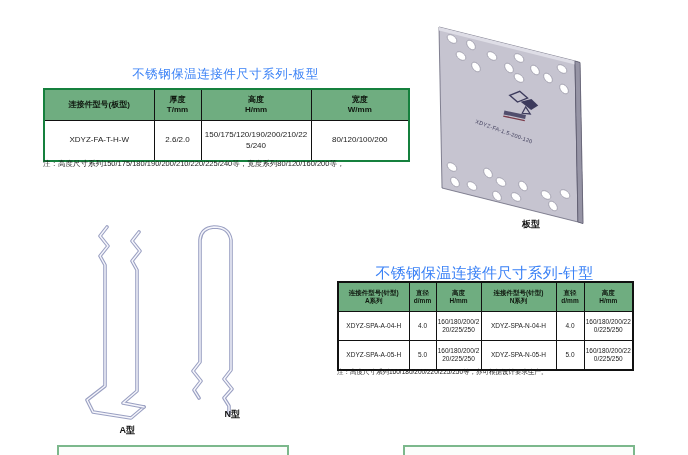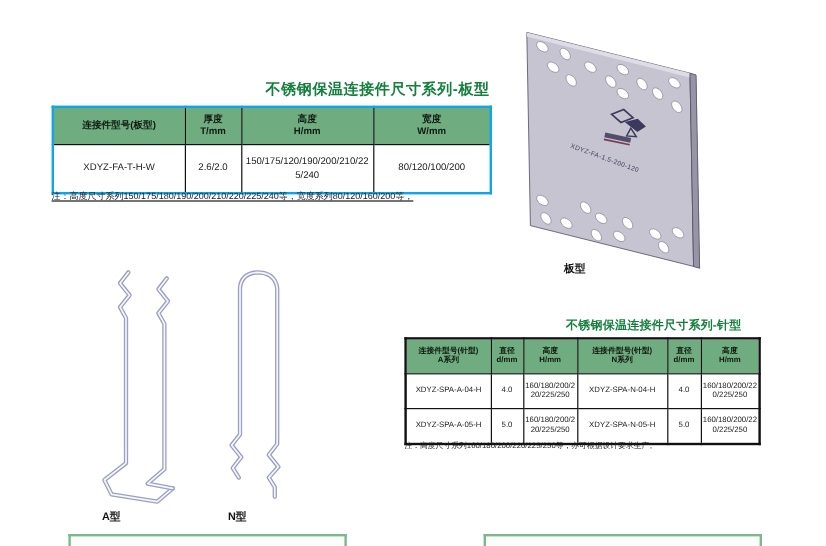--- a/index.html
+++ b/index.html
@@ -1,46 +1,46 @@
 <!DOCTYPE html>
 <html><head>
 <meta charset="utf-8">
 <style>
   html,body{margin:0;padding:0;background:#ffffff;}
   .page{position:relative;width:688px;height:455px;background:#ffffff;overflow:hidden;
         font-family:"Liberation Sans","DejaVu Sans",sans-serif;color:#222;}
 
   
-  .sec-title{position:absolute;font-weight:bold;color:#15803d;text-align:right;}
+  .sec-title{position:absolute;font-weight:normal;color:#3b82f6;text-align:center;}
   .title-plate{left:43px;top:66px;width:365px;font-size:12.5px;letter-spacing:.5px;}
-  .title-pin{left:323px;top:264px;width:295px;font-size:10px;letter-spacing:.2px;}
+  .title-pin{left:337px;top:264px;width:295px;font-size:15px;letter-spacing:.2px;}
 
   
   table{border-collapse:collapse;table-layout:fixed;position:absolute;background:#fff;}
   td,th{border:1px solid #111;padding:0 2px;text-align:center;vertical-align:middle;
         overflow:hidden;word-break:break-all;}
-  .tbl-plate{left:43px;top:88px;width:365px;border:2px solid #0ea5e9;font-size:8px;}
+  .tbl-plate{left:43px;top:88px;width:365px;border:2px solid #15803d;font-size:8px;}
   .tbl-plate th{height:30px;}
   .tbl-plate td{height:39px;}
   .tbl-pin{left:337px;top:281px;width:295px;border:2px solid #111;font-size:6.5px;}
   .tbl-pin th{height:28px;padding:0 1px;}
   .tbl-pin td{height:28px;padding:0 1px;}
   th{background:#6fad80;color:#10180f;font-weight:bold;line-height:1.3;}
   td{color:#222;line-height:1.3;}
 
   
   .note{position:absolute;font-size:7.5px;color:#1c1c1c;line-height:1.35;}
-  .note-plate{left:43px;top:159px;width:380px;text-decoration:underline;}
+  .note-plate{left:43px;top:159px;width:380px;}
   .note-pin{left:337px;top:368px;width:300px;font-size:6.5px;}
 
   
-  .fig-label{position:absolute;font-weight:bold;font-size:9px;color:#141414;text-align:left;}
+  .fig-label{position:absolute;font-weight:bold;font-size:9px;color:#141414;text-align:right;}
   .lbl-plate-img{left:470px;top:218px;width:70px;}
   .lbl-a{left:85px;top:424px;width:50px;}
-  .lbl-n{left:190px;top:424px;width:50px;}
+  .lbl-n{left:190px;top:408px;width:50px;}
 
   
   .plate-svg{position:absolute;left:425px;top:15px;}
   .pins-svg{position:absolute;left:78px;top:224px;}
   .hole{fill:#ffffff;stroke:#7d7b8e;stroke-width:.5;}
   .wire-outer{fill:none;stroke:#9aa0c2;stroke-width:3.6;stroke-linecap:round;stroke-linejoin:round;}
   .wire-inner{fill:none;stroke:#f6f6fc;stroke-width:1.4;stroke-linecap:round;stroke-linejoin:round;}
   .marking{font-size:5.5px;fill:#44425f;letter-spacing:.3px;}
 
   

